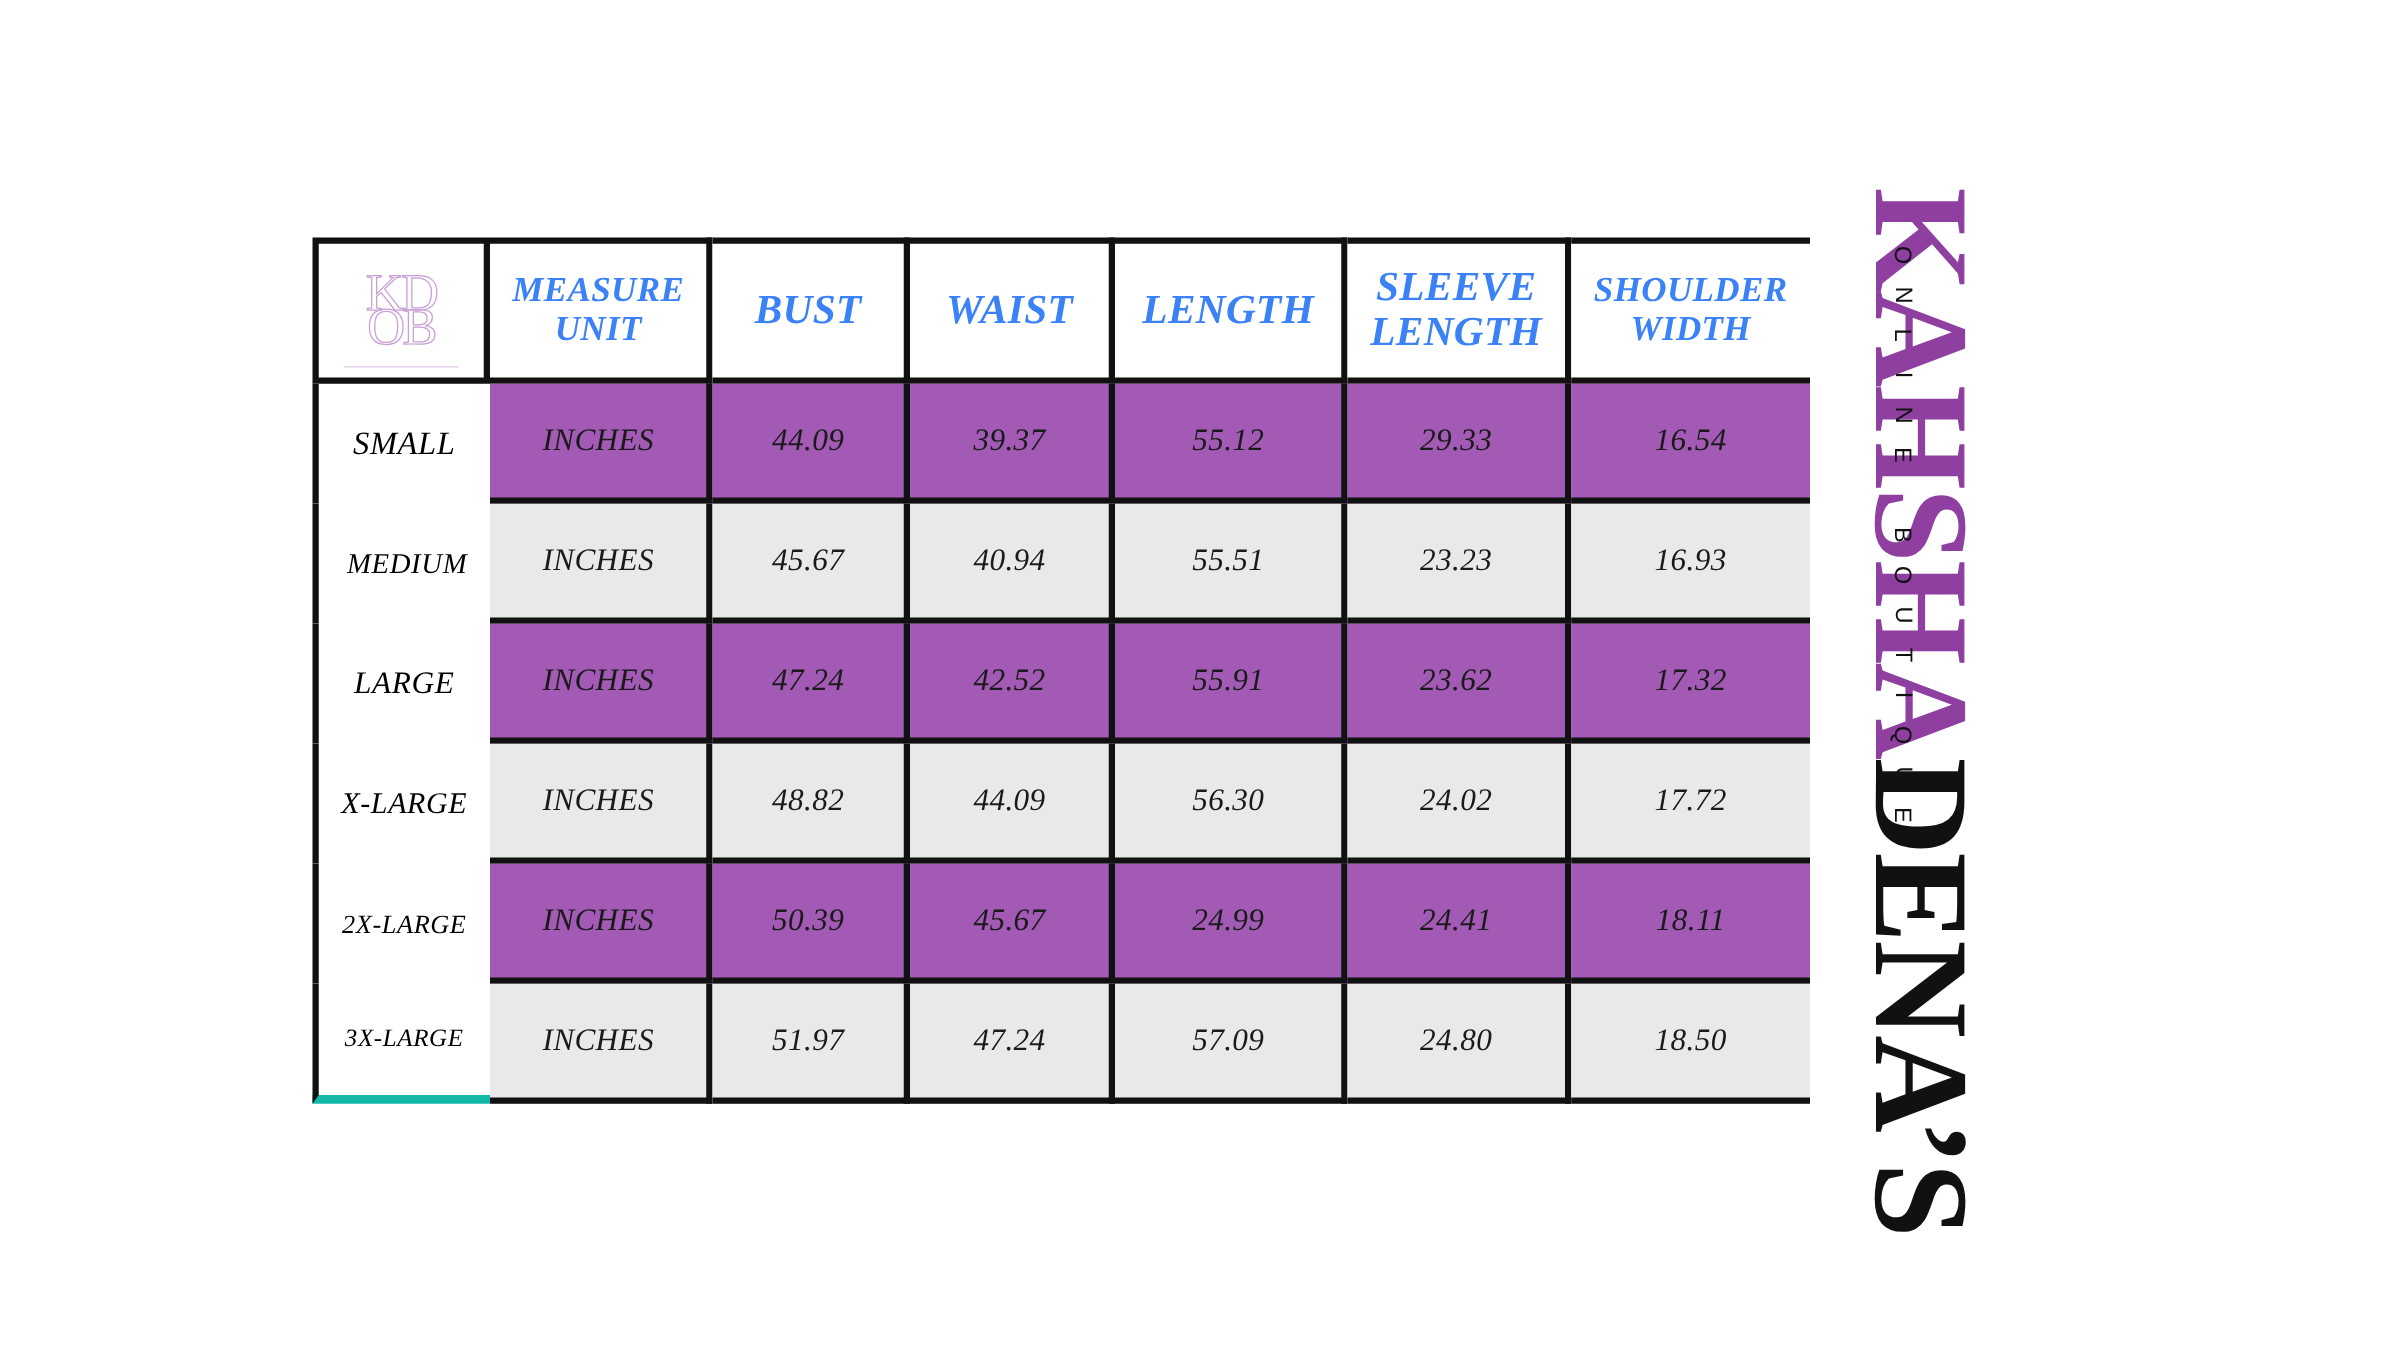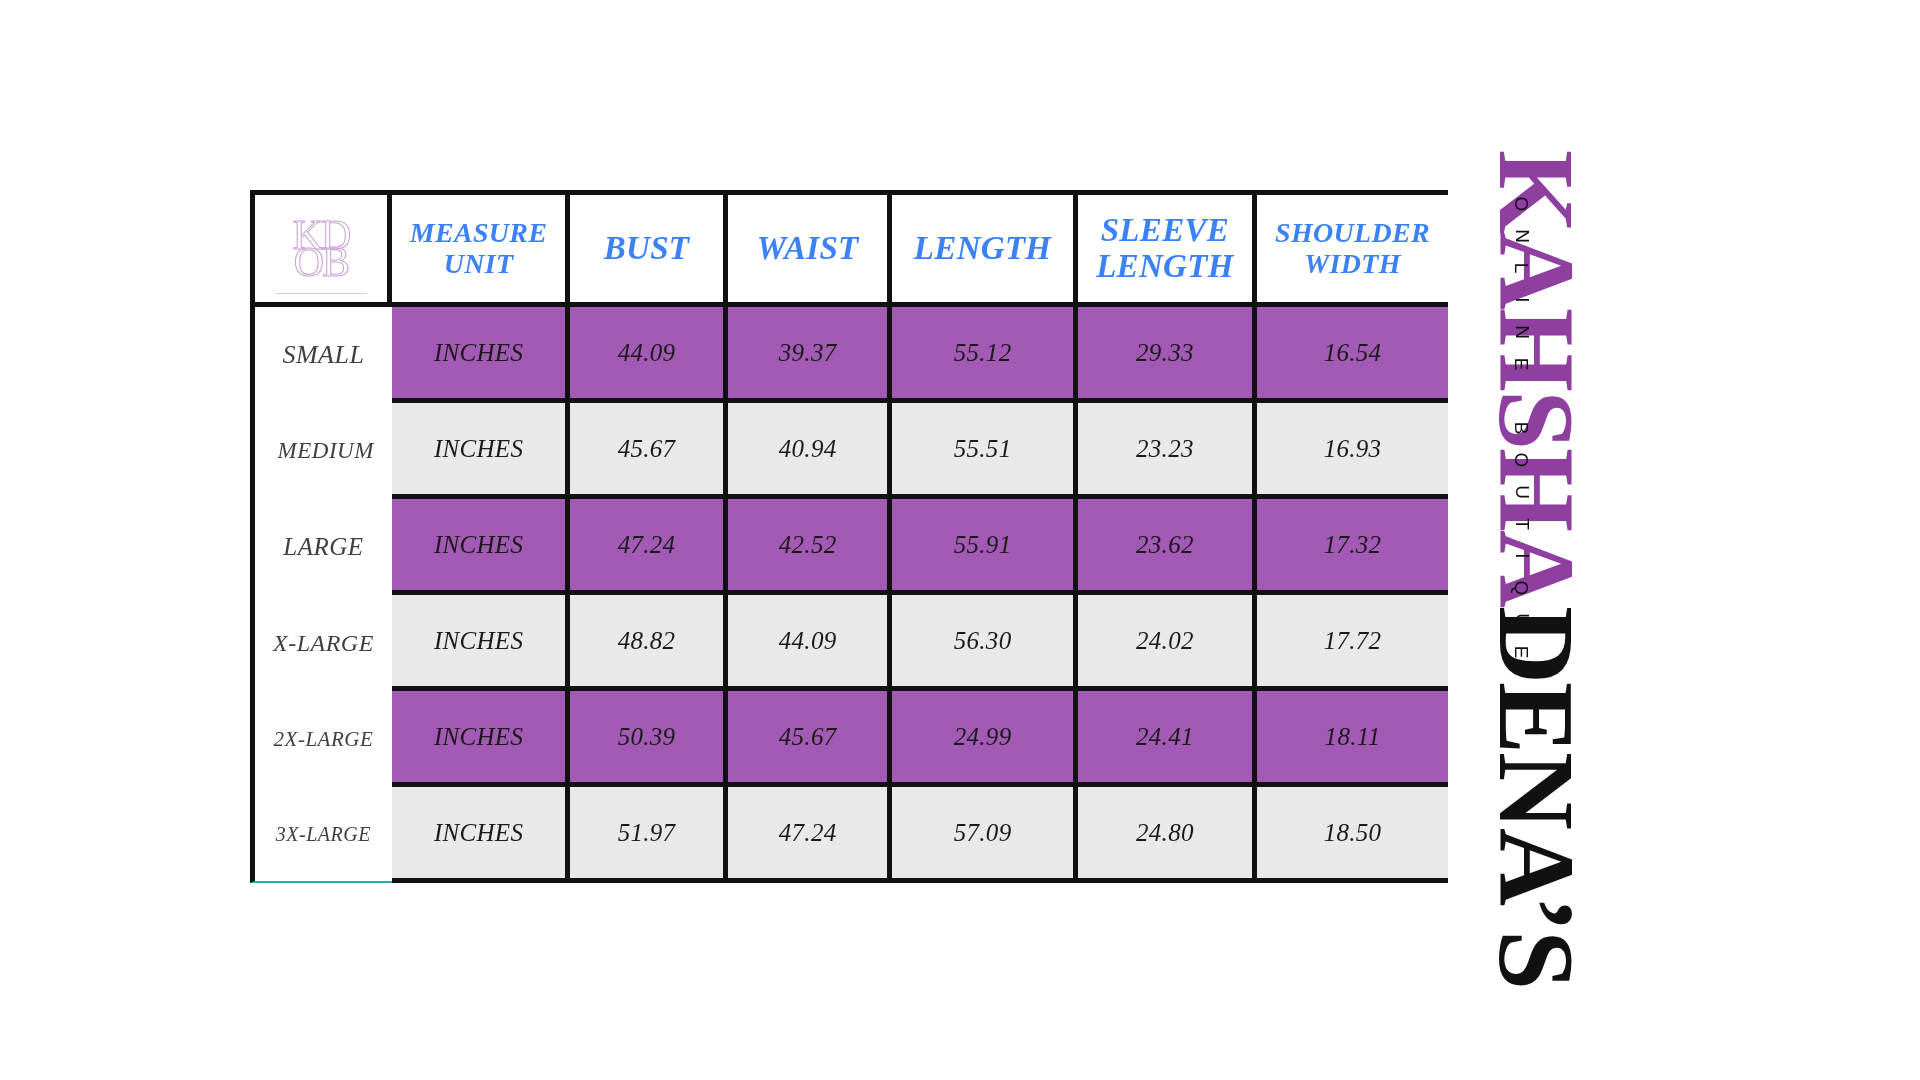--- a/index.html
+++ b/index.html
@@ -34,25 +34,25 @@
     text-align: center;
     position: relative;
   }
   .sz-label {
     width: 135px;
     background: #ffffff;
     border-left: 5px solid #111;
     text-align: center;
     vertical-align: middle;
     font-style: italic;
-    color: #404040;
+    color: #000000;
     letter-spacing: .5px;
     white-space: nowrap;
   }
-  .sz-label.lastrow { border-bottom: 2px solid #14b8a6; margin-left: 16px; }
+  .sz-label.lastrow { border-bottom: 7px solid #14b8a6; margin-left: 16px; }
 
   
   .hd {
     height: 100px;
     background: #ffffff;
     border-top: 5px solid #111;
     border-bottom: 5px solid #111;
     border-right: 5px solid #111;
     text-align: center;
     vertical-align: middle;

